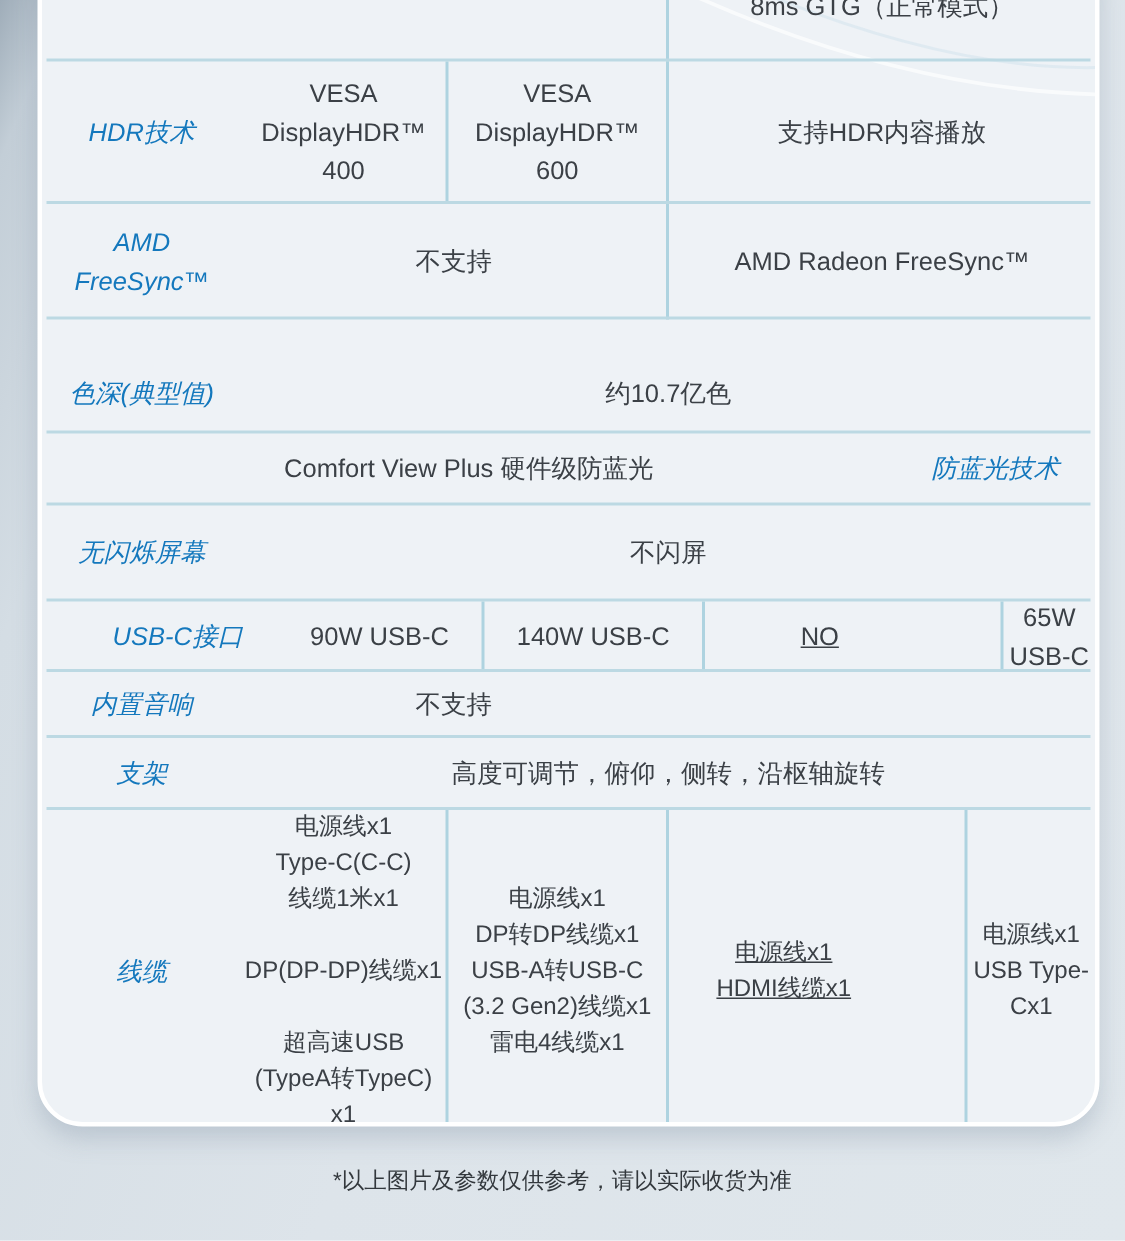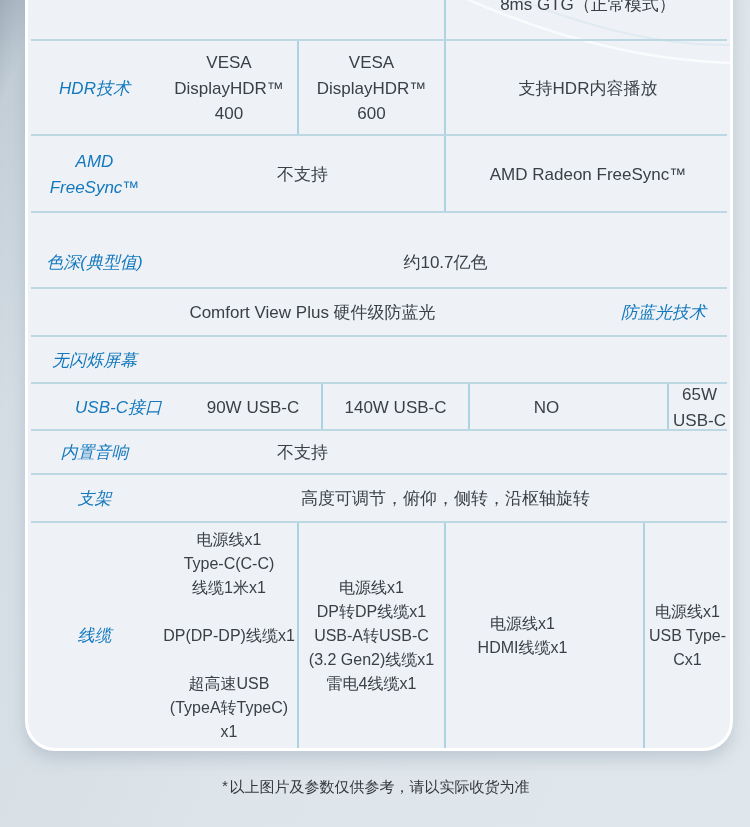--- a/index.html
+++ b/index.html
@@ -53,50 +53,49 @@
     color: #3b4046;
     font-size: 17px;
     line-height: 1.5;
   }
   .lbl { color: #1478bd; }
   .ml { white-space: pre-line; }
   .vl { border-left: 2px solid #aed3e0; }
   .w-label { width: 133px; font-style: italic; }
   .w-c1 { width: 136px; }
   .w-c2 { width: 147px; }
-  .w-c3 { width: 155px; }
+  .w-c3 { width: 155px; text-decoration: underline; }
   .w-c4 { flex: 1; margin-left: 44px; }
   .w-c12 { width: 283px; }
   .w-c123 { width: 416px; }
   .w-c34 { flex: 1; }
   .w-full { flex: 1; }
   .h-partial { height: 78px; }
   .h-hdr { height: 95px; }
   .h-amd { height: 77px; }
   .h-depth { height: 52px; margin-top: 24px; }
   .h-blue { height: 48px; }
-  .h-flicker { height: 47px; align-items: center; }
+  .h-flicker { height: 64px; align-items: center; }
   .h-usbc { height: 47px; padding-left: 24px; }
   .h-spk { height: 44px; }
   .h-stand { height: 48px; }
   .h-cable { flex: 1 1 auto; }
   .h-partial .cell {
     align-items: flex-end;
     padding-bottom: 24px;
   }
   .cable-text { font-size: 16px; line-height: 1.5; }
   .footer-note {
     position: absolute;
     top: 778px; left: 0;
     width: 100%;
     text-align: center;
     font-size: 15px;
     color: #33383d;
     z-index: 2;
-    font-family: Liberation Mono, monospace;
   }
 </style>
 </head>
 <body>
 
 <div class="card">
 
   <svg class="deco" viewBox="0 0 702 785" preserveAspectRatio="none">
     <path d="M 400 18 C 510 72, 610 98, 706 100" fill="none" stroke="#ffffff" stroke-width="2.5" opacity="0.65"></path>
     <path d="M 430 10 C 540 62, 630 84, 706 82" fill="none" stroke="#d6e4ee" stroke-width="2" opacity="0.6"></path>
@@ -137,20 +136,21 @@
   </div>
 
   <div class="row h-blue">
     <div class="cell w-full">Comfort View Plus 硬件级防蓝光</div>
     <div class="cell w-label lbl">防蓝光技术</div>
     <div class="hr"></div>
   </div>
 
   <div class="row h-flicker">
     <div class="cell w-label lbl">无闪烁屏幕</div>
+    <div class="cell w-full">不闪屏</div>
     <div class="hr"></div>
   </div>
 
   <div class="row h-usbc">
     <div class="cell w-label lbl">USB-C接口</div>
     <div class="cell w-c1">90W USB-C</div>
     <div class="cell w-c2 vl">140W USB-C</div>
     <div class="cell w-c3 vl">NO</div>
     <div class="cell w-c4 vl">65W USB-C</div>
     <div class="hr"></div>

